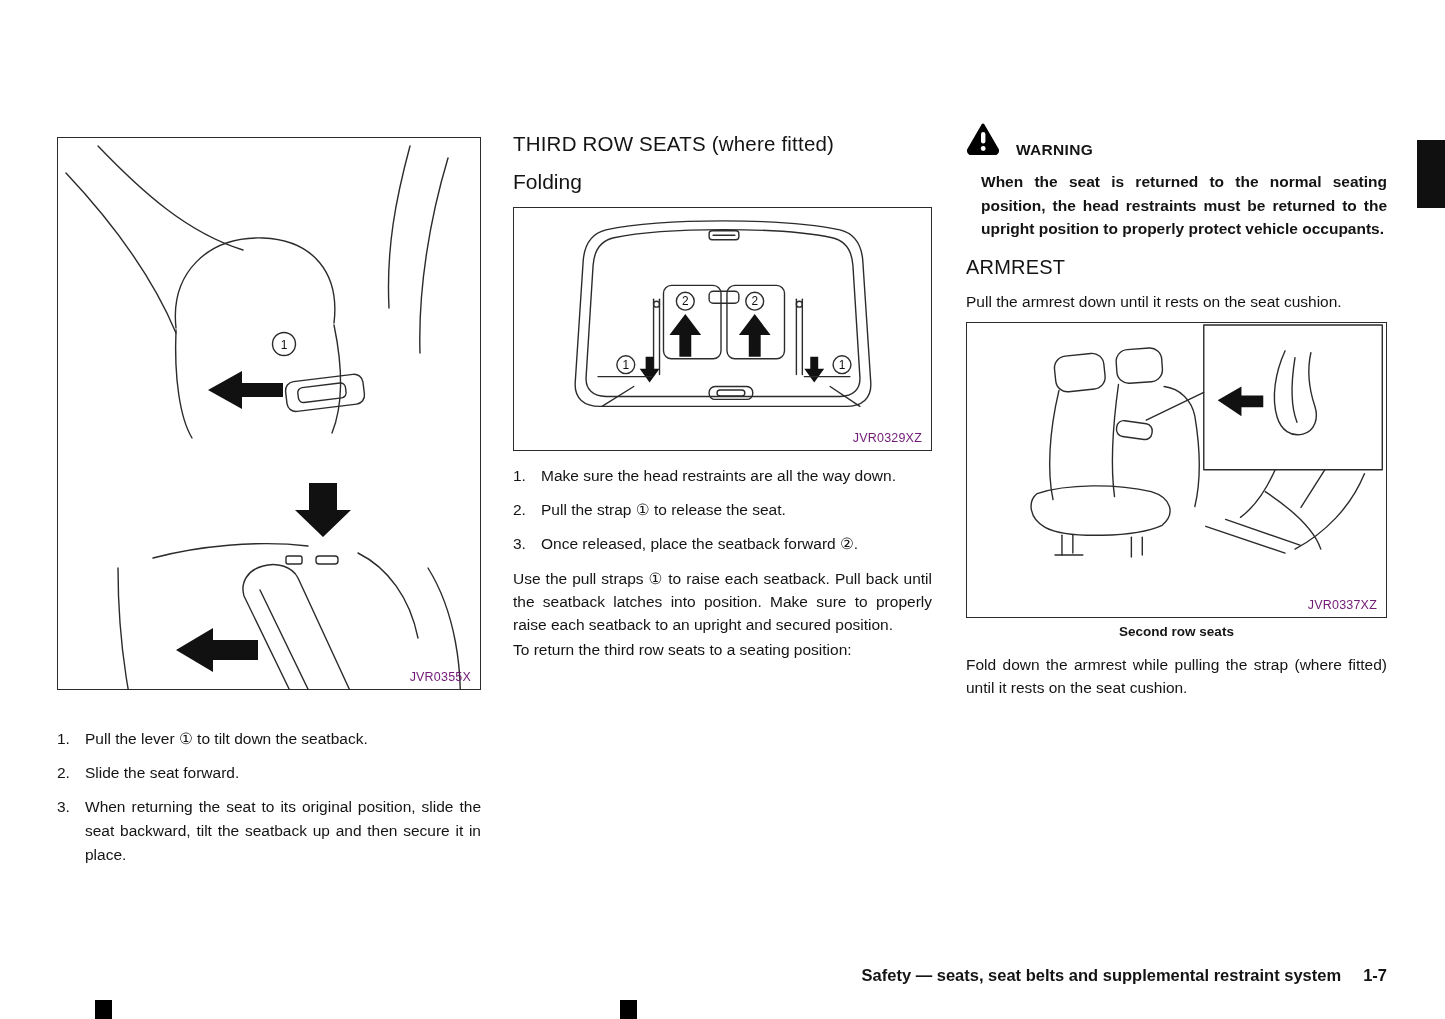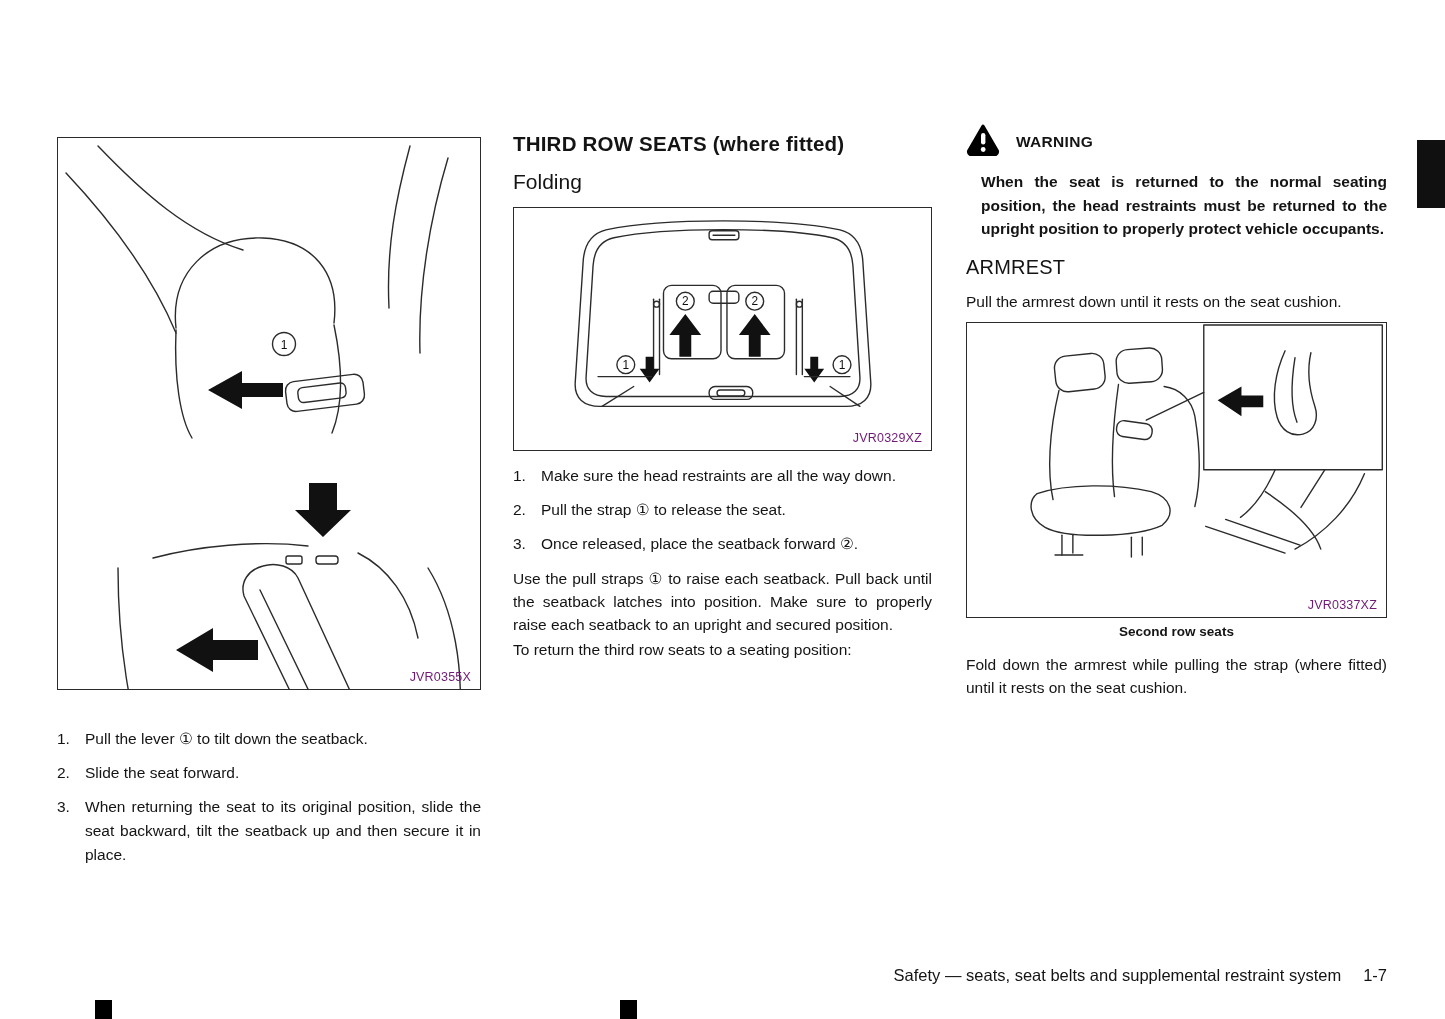--- a/index.html
+++ b/index.html
@@ -30,45 +30,45 @@
     font-size: 12.5px;
     color: #701a75;
     letter-spacing: 0.2px;
   }
 
   .steps { margin-top: 37px; }
   .step { display: flex; margin-bottom: 10px; font-size: 15.5px; line-height: 24px; }
   .step .num { width: 28px; flex: 0 0 28px; }
   .step .txt { flex: 1; text-align: justify; }
 
-  .h-title { font-size: 20.5px; font-weight: 700; line-height: 27px; letter-spacing: 0.2px; }
+  .h-title { font-size: 20.5px; font-weight: 400; line-height: 27px; letter-spacing: 0.2px; }
   .h-sub   { font-size: 21px; font-weight: 400; margin-top: 13px; }
   .h-sec   { font-size: 20px;  font-weight: 400; margin-top: 15px; letter-spacing: 0.2px; }
 
   .para { font-size: 15.5px; line-height: 23px; text-align: justify; }
   .m-figbox { margin-top: 13px; height: 244px; }
   .m-intro { margin-top: 33px; }
   .m-steps { margin-top: 13px; }
   .m-return { margin-top: 2px; }
   .m-final { margin-top: 11px; }
 
-  .warn-head { display: flex; align-items: center; gap: 16px; height: 34px; }
+  .warn-head { display: flex; align-items: flex-end; gap: 16px; height: 34px; }
   .warn-label { font-size: 15.5px; font-weight: 700; letter-spacing: 0.3px; }
   .warn-para { margin-top: 11px; font-weight: 700; line-height: 23.5px; margin-left: 15px; }
   .r-intro { margin-top: 11px; }
   .r-figbox { margin-top: 9px; height: 296px; }
   .r-caption { margin-top: 6px; text-align: center; font-size: 13.5px; font-weight: 700; }
   .r-final { margin-top: 14px; }
 
   .footer {
     position: absolute;
     right: 58px;
     top: 966px;
     font-size: 16.5px;
-    font-weight: 400;
+    font-weight: 700;
     white-space: nowrap;
   }
   .footer .pageno { margin-left: 22px; }
 
   .edge-tab {
     position: absolute;
     right: 0; top: 140px;
     width: 28px; height: 68px;
     background: #101010;
   }

